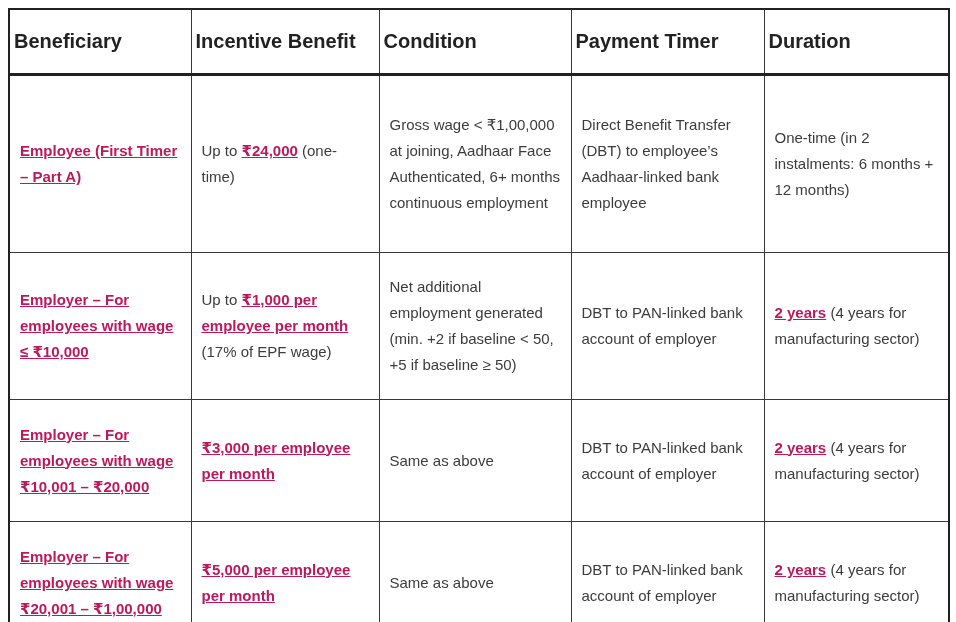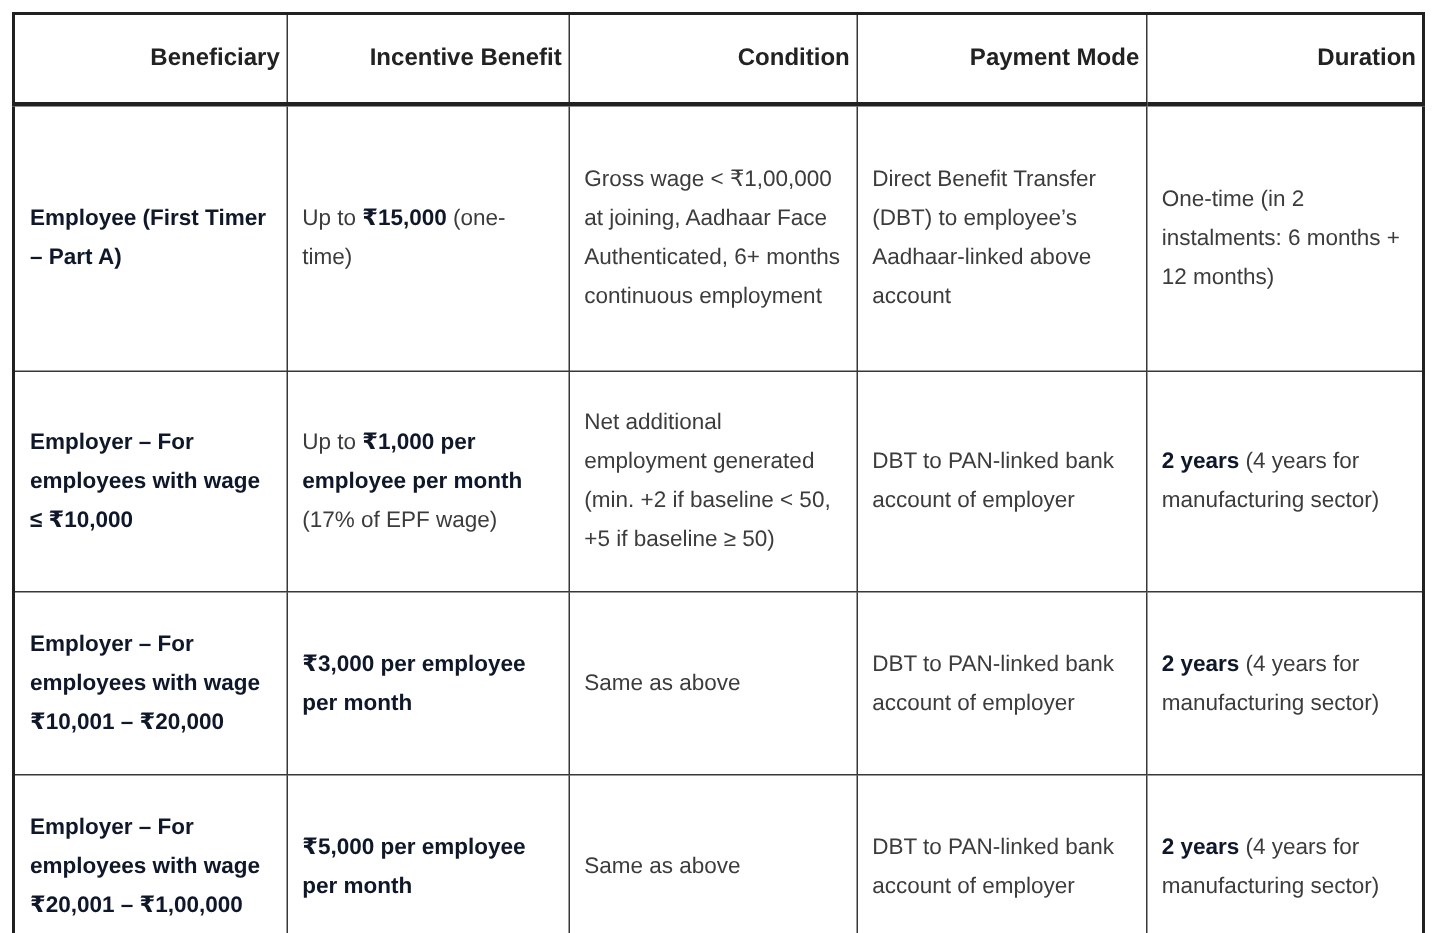--- a/index.html
+++ b/index.html
@@ -22,38 +22,39 @@
     border: 2px solid #212121;
   }
   .scheme-table th,
   .scheme-table td {
     border: 1px solid #383838;
     vertical-align: middle;
     box-sizing: border-box;
     overflow: hidden;
   }
   .scheme-table thead th {
-    font-size: 16px;
+    font-size: 20px;
     font-weight: bold;
     color: #222222;
-    text-align: right;
+    text-align: left;
     padding: 20px 4px;
     height: 37px;
     border-bottom: 3px solid #212121;
   }
   .scheme-table tbody td {
     font-size: 15px;
     color: #3c3c3c;
     line-height: 26px;
     text-align: left;
     padding: 8px 10px;
   }
   .scheme-table tbody td strong {
     font-weight: bold;
-    color: #0f172a;
+    color: #be185d;
+    text-decoration: underline;
   }
   .scheme-table tbody tr:nth-child(1) { height: 178px; }
   .scheme-table tbody tr:nth-child(2) { height: 147px; }
   .scheme-table tbody tr:nth-child(3) { height: 122px; }
   .scheme-table tbody tr:nth-child(4) { height: 123px; }
 </style>
 </head>
 <body>
 
 <div class="page">
@@ -63,30 +64,30 @@
       <col style="width:188px">
       <col style="width:192px">
       <col style="width:193px">
       <col style="width:185px">
     </colgroup>
     <thead>
       <tr>
         <th>Beneficiary</th>
         <th>Incentive Benefit</th>
         <th>Condition</th>
-        <th>Payment Mode</th>
+        <th>Payment Timer</th>
         <th>Duration</th>
       </tr>
     </thead>
     <tbody>
         <tr>
           <td><strong>Employee (First Timer – Part A)</strong></td>
-          <td><span>Up to </span><strong>₹15,000</strong><span> (one-time)</span></td>
+          <td><span>Up to </span><strong>₹24,000</strong><span> (one-time)</span></td>
           <td><span>Gross wage &lt; ₹1,00,000 at joining, Aadhaar Face Authenticated, 6+ months continuous employment</span></td>
-          <td><span>Direct Benefit Transfer (DBT) to employee’s Aadhaar-linked above account</span></td>
+          <td><span>Direct Benefit Transfer (DBT) to employee’s Aadhaar-linked bank employee</span></td>
           <td><span>One-time (in 2 instalments: 6 months + 12 months)</span></td>
         </tr>
         <tr>
           <td><strong>Employer – For employees with wage ≤ ₹10,000</strong></td>
           <td><span>Up to </span><strong>₹1,000 per employee per month</strong><span> (17% of EPF wage)</span></td>
           <td><span>Net additional employment generated (min. +2 if baseline &lt; 50, +5 if baseline ≥ 50)</span></td>
           <td><span>DBT to PAN-linked bank account of employer</span></td>
           <td><strong>2 years</strong><span> (4 years for manufacturing sector)</span></td>
         </tr>
         <tr>

